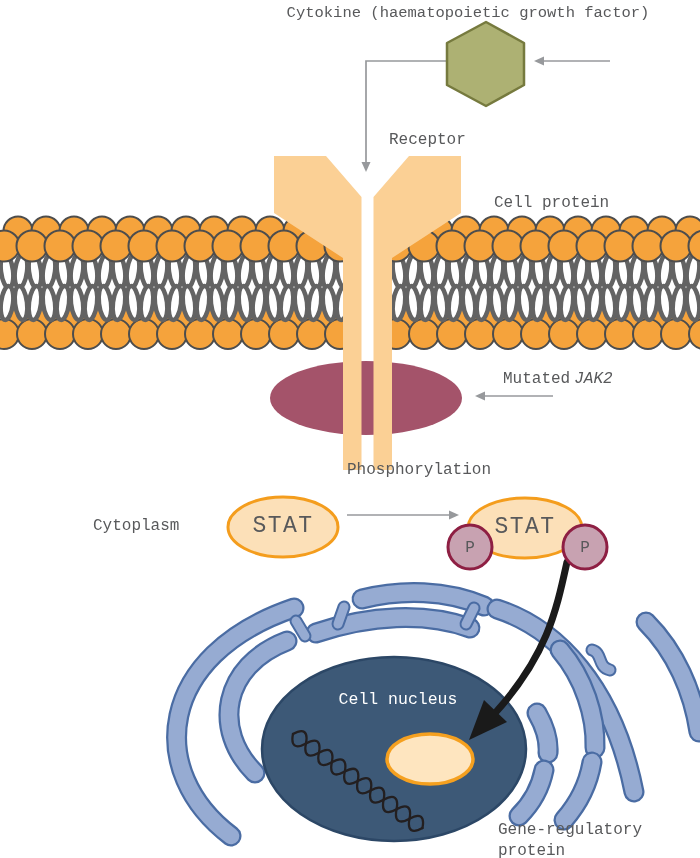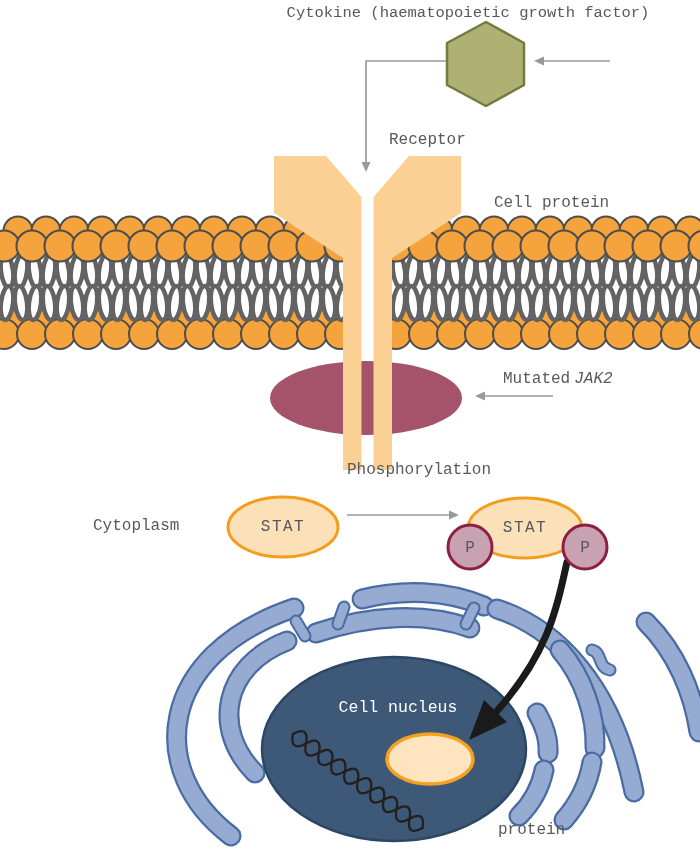--- a/index.html
+++ b/index.html
@@ -3,23 +3,23 @@
 <meta charset="utf-8">
 <style>
   html,body{margin:0;padding:0;background:#fff;}
   #canvas{position:relative;width:700px;height:858px;background:#fff;overflow:hidden;
           font-family:Liberation Mono, monospace;padding-left:8px;}
   #art{position:absolute;left:0;top:0;}
   .lbl{position:absolute;color:var(--text,#58595b);font-size:16px;letter-spacing:0px;
        white-space:nowrap;line-height:1.3;}
   .lbl.center{transform:translate(-50%,-50%);}
   .lbl.hcenter{transform:translateX(-50%);}
-  .lbl.white{color:var(--nucleus_label,#ffffff);margin-top:8px;}
+  .lbl.white{color:var(--nucleus_label,#ffffff);}
   .lbl .gene-i{font-style:italic;margin-left:4px;}
-  .stat-txt{font-size:16px;letter-spacing:1.5px;}
+  .stat-txt{font-size:23px;letter-spacing:1.5px;}
   .p-txt{font-size:16px;}
   
   .head{fill:var(--membrane_head,#f5a33c);stroke:var(--membrane_head_stroke,#4d4d4d);stroke-width:2;}
   .tail{fill:#ffffff;stroke:var(--tail,#636363);stroke-width:4.5;}
   .er-out{fill:none;stroke:var(--er_stroke,#4a6ca3);stroke-width:21;stroke-linecap:round;}
   .er-in{fill:none;stroke:var(--er_fill,#96abd2);stroke-width:16.5;stroke-linecap:round;}
   .br-out{fill:none;stroke:var(--er_stroke,#4a6ca3);stroke-width:13;stroke-linecap:round;}
   .br-in{fill:none;stroke:var(--er_fill,#96abd2);stroke-width:9;stroke-linecap:round;}
   .garrow{stroke:var(--arrow,#97999c);stroke-width:1.7;fill:none;}
   .ghead{fill:var(--arrow,#97999c);stroke:none;}
@@ -337,16 +337,17 @@
 
   <div class="lbl center stat-txt" style="left:525px;top:528px;">STAT</div>
 
   <div class="lbl center p-txt" style="left:470px;top:548px;">P</div>
 
   <div class="lbl center p-txt" style="left:585px;top:548px;">P</div>
 
   <div class="lbl center white" style="left:398px;top:700px;font-size:16.5px;">Cell nucleus</div>
 
   <div class="lbl" style="left:498px;top:820px;">
+    <span style="display:block;">Gene-regulatory</span>
     <span style="display:block;">protein</span>
   </div>
 
 </div>
 
 </body></html>

